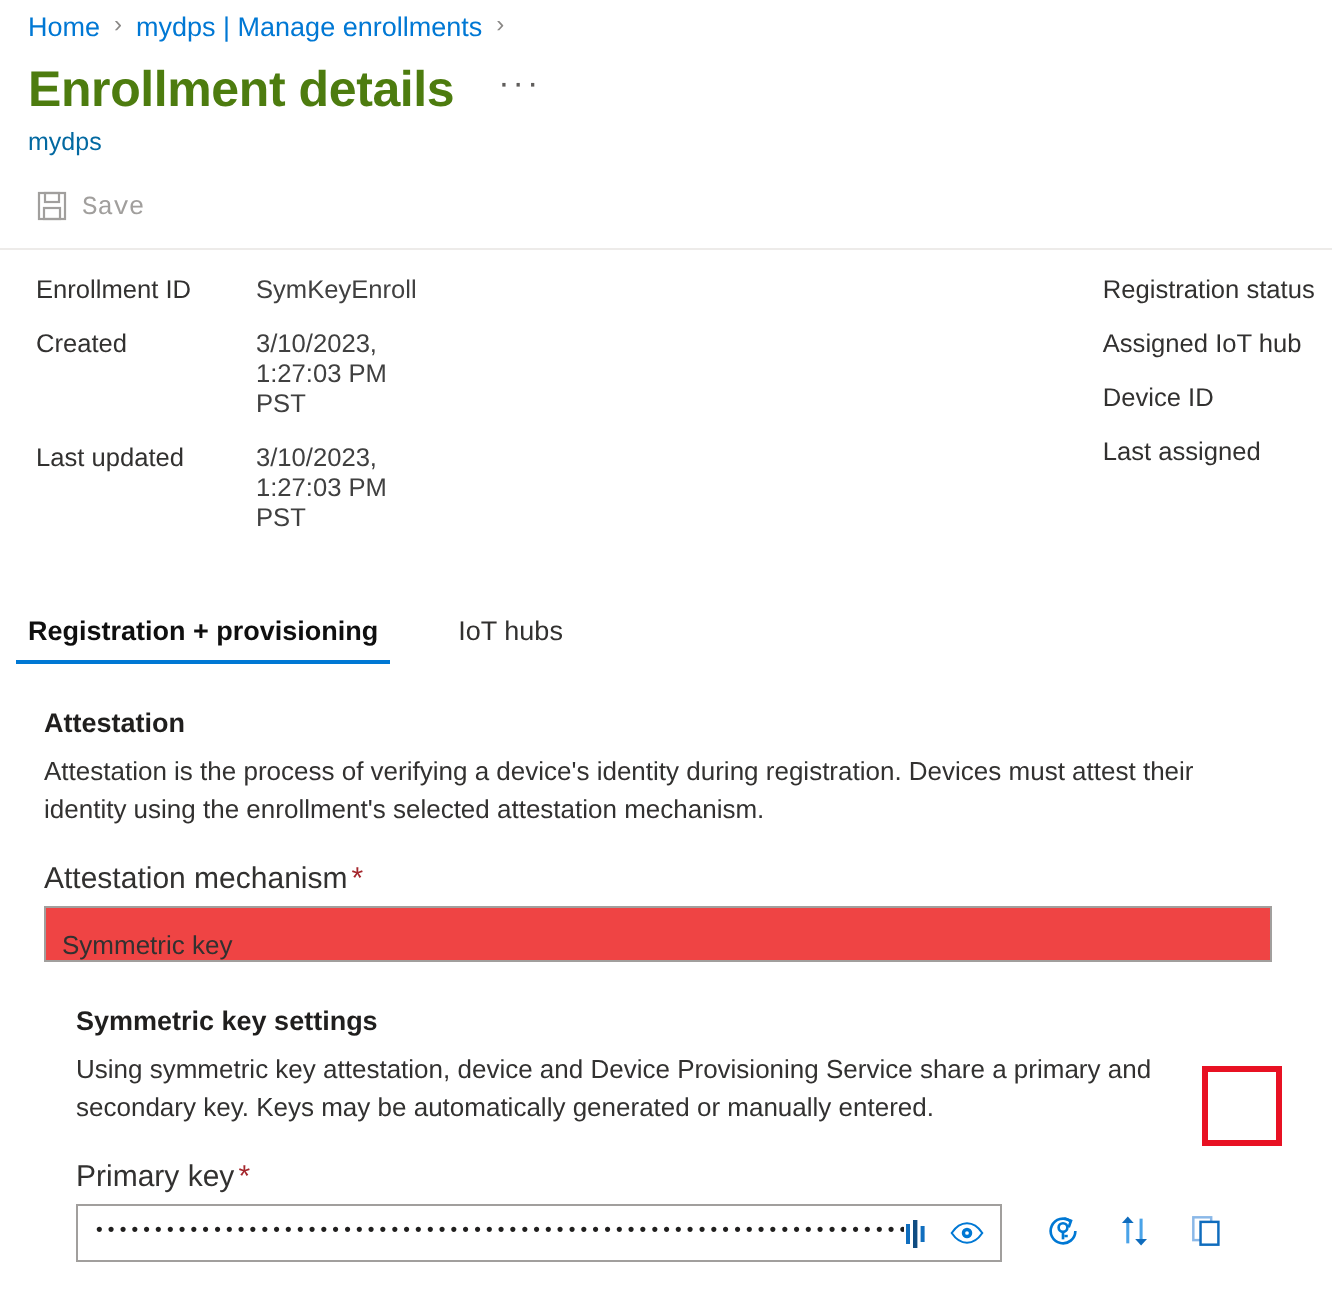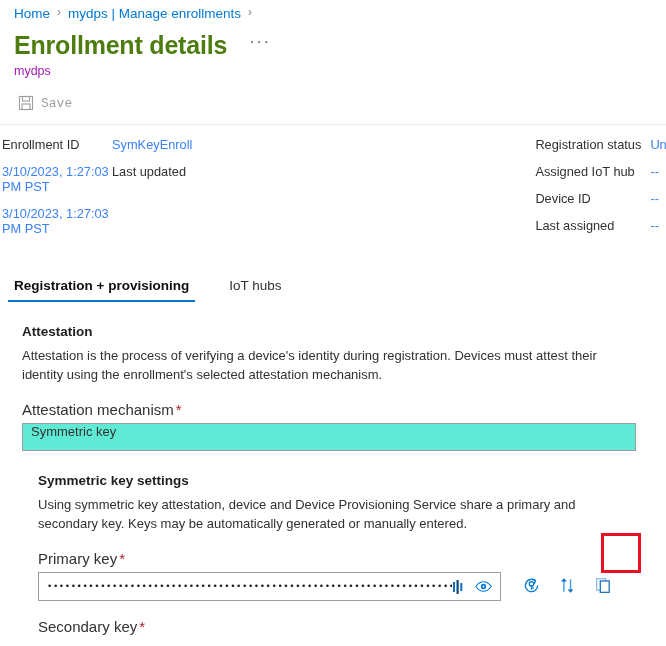--- a/index.html
+++ b/index.html
@@ -53,21 +53,21 @@
     color: #605e5c;
     font-size: 17px;
     letter-spacing: 1.5px;
     cursor: pointer;
     line-height: 12px;
     padding: 4px 4px 10px 4px;
   }
   .subtitle {
     padding: 4px 0 0 14px;
     font-size: 12.5px;
-    color: #a21caf;
+    color: #0369a1;
   }
 
   
   .commandbar {
     display: flex;
     align-items: center;
     padding: 14px 0 0 14px;
     height: 36px;
   }
   .cmd-btn {
@@ -94,25 +94,25 @@
     display: flex;
     padding: 12px 0 0 0;
   }
   .ess-col {
     display: grid;
     grid-template-columns: auto auto;
     row-gap: 12px;
     font-size: 12.8px;
     align-content: start;
   }
-  .ess-col.left  { padding-left: 2px; }
+  .ess-col.left  { padding-left: 18px; }
   .ess-col.left  { grid-template-columns: 110px auto; }
   .ess-col.right { grid-template-columns: 115px auto; margin-left: 343px; }
   .ess-label { color: #323130; }
-  .ess-value { color: #3b82f6; }
+  .ess-value { color: #404040; }
 
   
   .tabs {
     display: flex;
     align-items: flex-end;
     gap: 28px;
     padding: 0 0 0 8px;
     margin-top: 34px;
     height: 32px;
   }
@@ -156,24 +156,24 @@
   .field-label {
     font-size: 15px;
     color: #323130;
     margin: 17px 0 5px 0;
   }
   .req { color: #a4262c; margin-left: 2px; }
 
   .input-readonly {
     width: 614px;
     height: 28px;
-    background: #5eead4;
+    background: #ef4444;
     border: 1px solid #a19f9d;
     display: flex;
-    align-items: flex-start;
+    align-items: flex-end;
     padding: 0 8px;
     font-size: 13px;
     color: #323130;
   }
 
   .subsection { margin-left: 16px; margin-top: 22px; }
   .subsection .section-p { max-width: 590px; }
 
   
   .key-row {
@@ -270,20 +270,21 @@
   </div>
 </div>
 
 <div class="hr"></div>
 
 <div class="essentials">
   <div class="ess-col left">
     <span class="ess-label">Enrollment ID</span>
     <span class="ess-value">SymKeyEnroll</span>
 
+    <span class="ess-label">Created</span>
     <span class="ess-value">3/10/2023, 1:27:03 PM PST</span>
 
     <span class="ess-label">Last updated</span>
     <span class="ess-value">3/10/2023, 1:27:03 PM PST</span>
   </div>
 
   <div class="ess-col right">
     <span class="ess-label">Registration status</span>
     <span class="ess-value">Unassigned</span>
 

